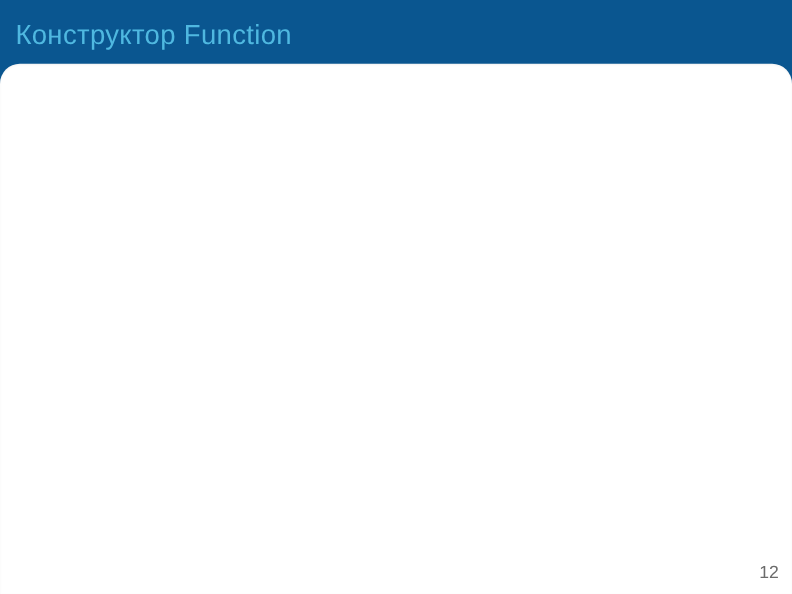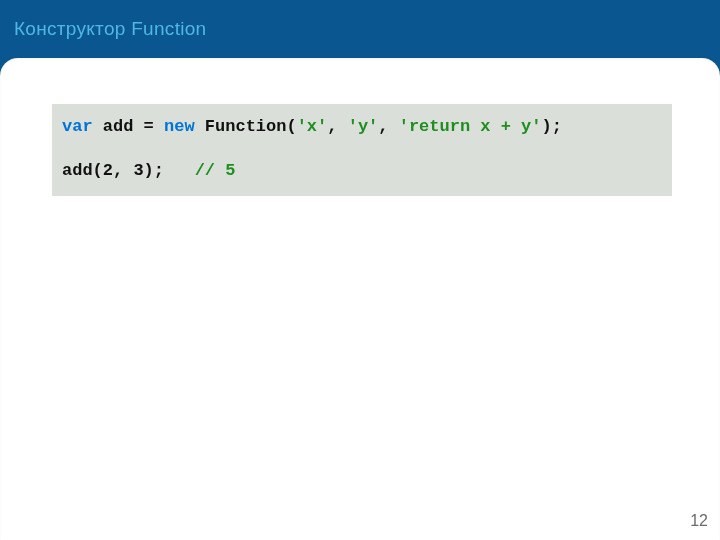--- a/index.html
+++ b/index.html
@@ -8,21 +8,21 @@
     width: 720px; height: 540px;
     background: #0a5690;
     position: relative;
   }
   .header {
     height: 60px;
     padding: 18px 14px 0 14px;
   }
   .title {
     color: #4fb8e0;
-    font-size: 19px;
+    font-size: 25px;
     font-weight: 400;
     letter-spacing: 0.3px;
   }
   .body-panel {
     position: absolute;
     left: 0; right: 0; top: 58px; bottom: 0;
     background: #ffffff;
     border-top-left-radius: 18px;
     border-top-right-radius: 18px;
     box-shadow: inset 0 1px 2px rgba(0,0,0,0.05);
@@ -50,18 +50,15 @@
   }
 </style>
 </head>
 <body>
 
 <div class="slide">
   <div class="header">
     <div class="title">Конструктор Function</div>
   </div>
   <div class="body-panel">
-    <div class="code-block"><span class="tok-kw">var</span><span> add = </span><span class="tok-kw">new</span><span> Function(</span><span class="tok-str">'x'</span><span>, </span><span class="tok-str">'y'</span><span>, </span><span class="tok-str">'return x + y'</span><span>);</span>
-<span> </span>
-<span>add(2, 3);   </span><span class="tok-comment">// 5</span></div>
     <div class="page-num">12</div>
   </div>
 </div>
 
 </body></html>

